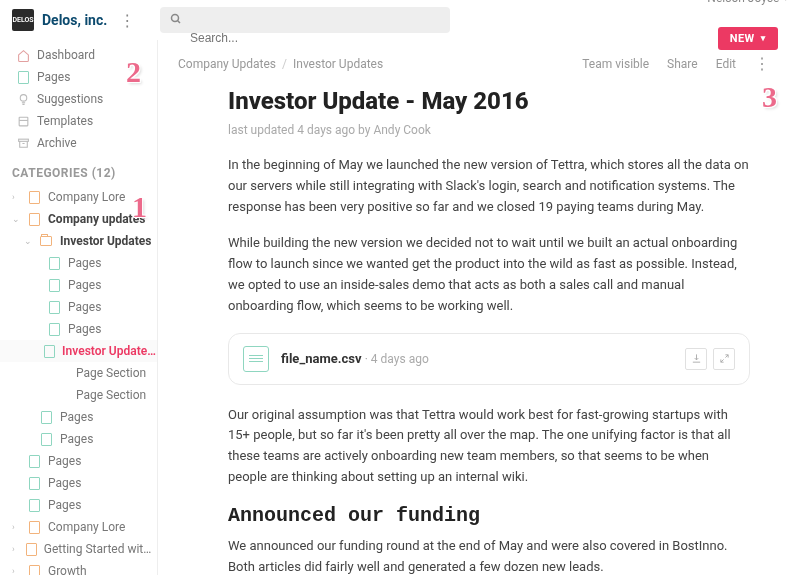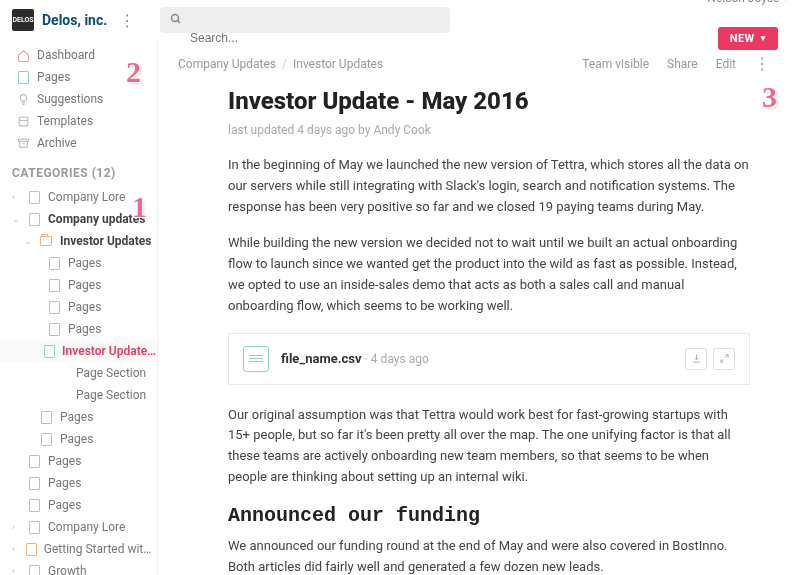--- a/index.html
+++ b/index.html
@@ -78,21 +78,21 @@
 .breadcrumb-row .crumb { cursor:pointer; }
 .breadcrumb-row .sep { padding:0 6px; color:#ccc;}
 .page-actions { margin-left:auto; display:flex; align-items:center; gap:18px; color:#999; font-size:12px;}
 .page-actions span { cursor:pointer; }
 .doc { padding-left: 50px; padding-right: 20px; }
 .doc h1 { font-size:24px; font-weight:800; color:#222; margin-bottom:8px;}
 .meta { font-size:12px; color:#aaa; margin-bottom:18px;}
 .doc p { font-size:13px; line-height:1.6; color:#444; margin-bottom:16px;}
 .doc h2 { font-size:20px; font-weight:800; color:#222; margin:16px 0 9px 0;font-family:Liberation Mono, monospace;}
 .file-card {
-  border:1px solid #e8e8e8; border-radius:0; padding:12px 14px; display:flex; align-items:center; gap:12px; margin:12px 0 20px 0;
+  border:1px solid #e8e8e8; border-radius:12px; padding:12px 14px; display:flex; align-items:center; gap:12px; margin:12px 0 20px 0;
 }
 .file-ic-box { width:26px;height:26px;border:1px solid #8fd6c0;border-radius:3px;display:flex;flex-direction:column;justify-content:center;align-items:center;gap:2px;}
 .file-ic-box span{width:14px;height:1px;background:#8fd6c0;display:block;}
 .file-name { font-weight:700; font-size:13px; color:#333;}
 .file-meta { font-size:12px; color:#aaa;}
 .file-actions { margin-left:auto; display:flex; gap:6px;}
 .file-act-btn { width:22px;height:22px;border:1px solid #e0e0e0;border-radius:2px;display:flex;align-items:center;justify-content:center;color:#aaa;font-size:11px;cursor:pointer;}
 
 .badge {
   position:absolute; font-family: "Comic Sans MS", cursive; font-weight:900; font-size:30px; color:#ec6a8b;

